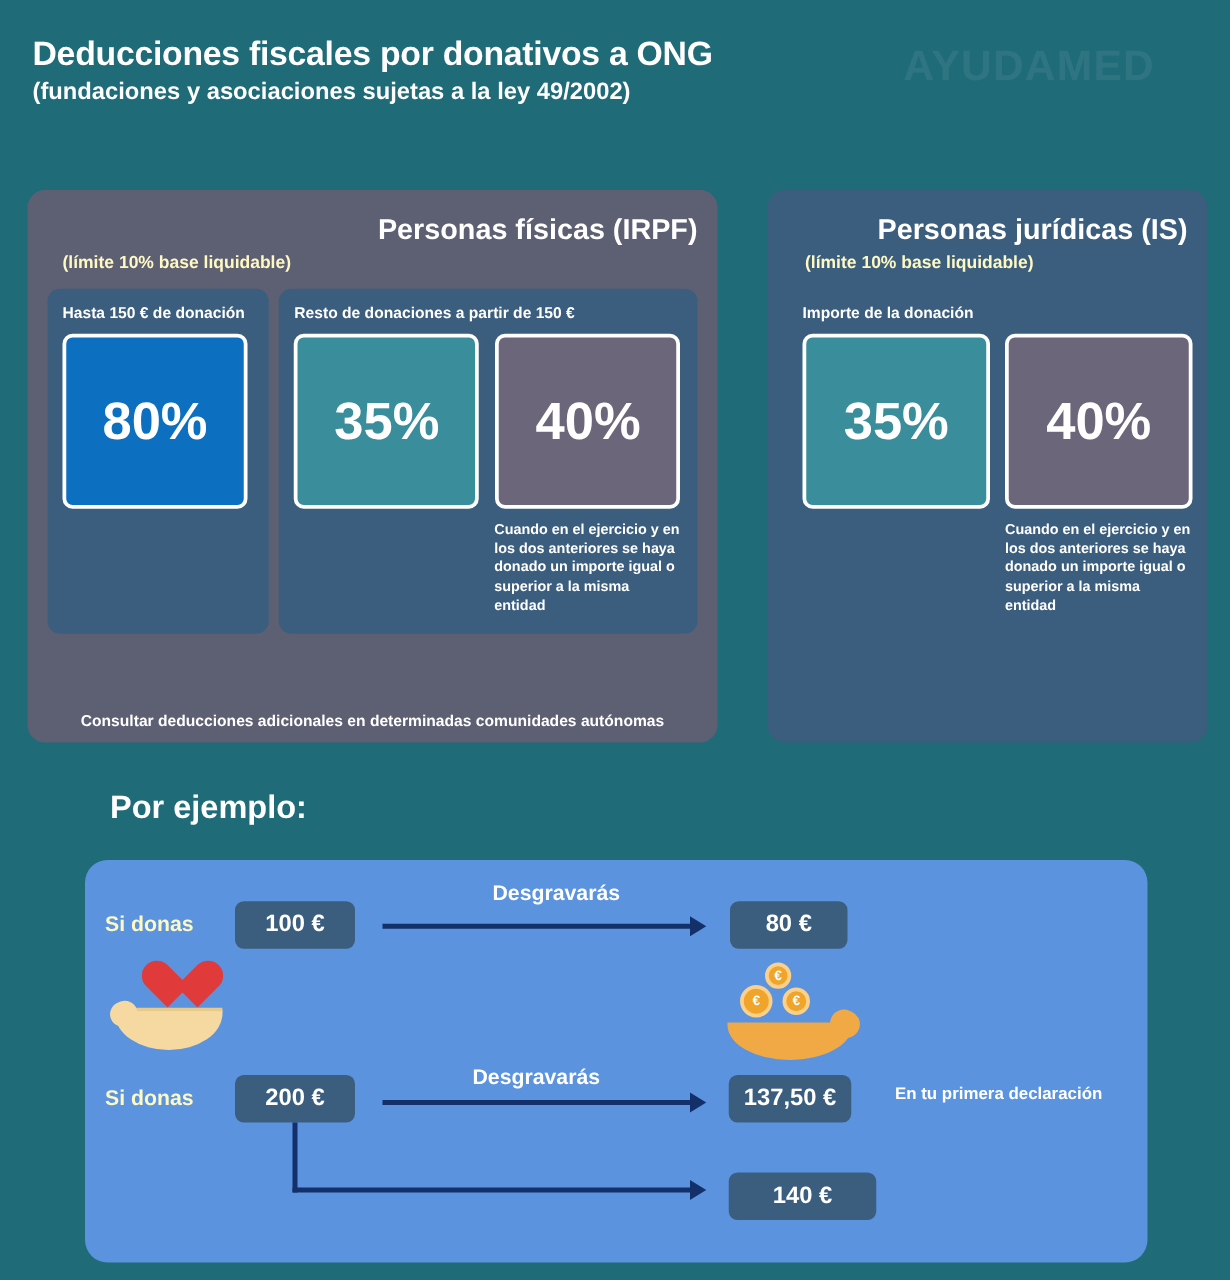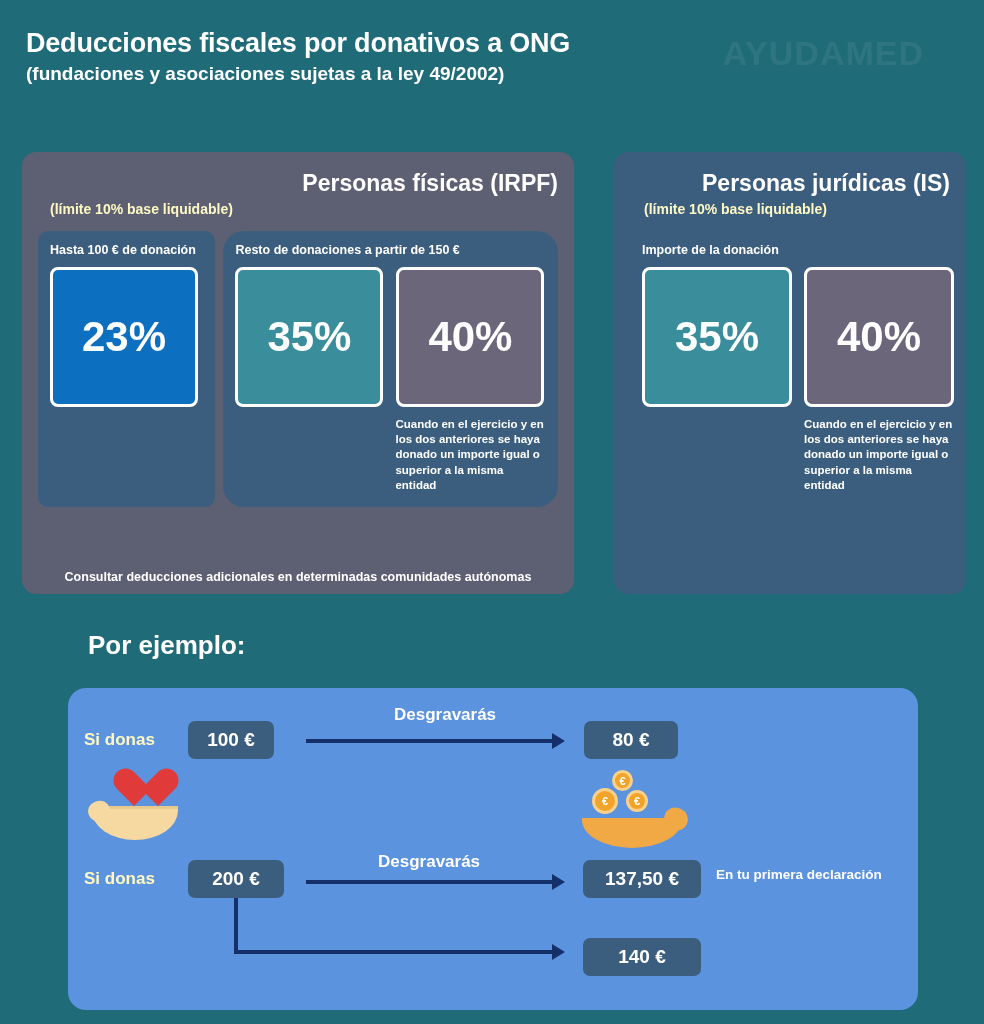--- a/index.html
+++ b/index.html
@@ -127,21 +127,21 @@
     bottom: 10px;
     text-align: center;
     color: #ffffff;
     font-size: 12.5px;
     font-weight: bold;
   }
 
   
   .left-inner { display: flex; gap: 8px; }
   .box-hasta { width: 190px; }
-  .box-resto { width: 360px; border-radius: 21px; }
+  .box-resto { width: 360px; }
   .box-hasta .pct-card { width: 148px; }
   .box-resto .pct-card { width: 148px; }
 
   
   .box-importe { width: 320px; }
 
   
   .ejemplo-title {
     position: absolute;
     top: 630px; left: 88px;
@@ -291,24 +291,24 @@
 
   <div class="panels">
 
     <div class="panel panel-left">
       <div class="panel-title">Personas físicas (IRPF)</div>
       <div class="panel-sub">(límite 10% base liquidable)</div>
 
       <div class="left-inner">
 
         <div class="subbox box-hasta">
-          <div class="subbox-label">Hasta 100 € de donación</div>
+          <div class="subbox-label">Hasta 150 € de donación</div>
           <div class="pct-row">
             <div class="pct-col">
-              <div class="pct-card c-blue">23%</div>
+              <div class="pct-card c-blue">80%</div>
             </div>
           </div>
         </div>
 
         <div class="subbox box-resto">
           <div class="subbox-label">Resto de donaciones a partir de 150 €</div>
           <div class="pct-row">
             <div class="pct-col">
               <div class="pct-card c-teal">35%</div>
             </div>
@@ -342,21 +342,21 @@
       </div>
     </div>
 
   </div>
 
   <div class="ejemplo-title">Por ejemplo:</div>
 
   <div class="example-card"></div>
 
   <div class="lbl-white" style="left:84px; top:730px;">Si donas</div>
-  <div class="amount-pill" style="left:188px; top:721px; width:86px;">100 €</div>
+  <div class="amount-pill" style="left:188px; top:721px; width:96px;">100 €</div>
   <div class="desgrav" style="left:394px; top:705px;">Desgravarás</div>
   <div class="arrow" style="left:306px; top:739px; width:248px;"></div>
   <div class="amount-pill" style="left:584px; top:721px; width:94px;">80 €</div>
 
   <div class="icon-heart-hand">
     <div class="heart"></div>
     <div class="hand">
         <div class="thumb"></div>
       </div>
   </div>
@@ -367,20 +367,20 @@
     <div class="coin c3">€</div>
     <div class="hand2">
         <div class="thumb2"></div>
       </div>
   </div>
 
   <div class="lbl-white" style="left:84px; top:869px;">Si donas</div>
   <div class="amount-pill" style="left:188px; top:860px; width:96px;">200 €</div>
   <div class="desgrav" style="left:378px; top:852px;">Desgravarás</div>
   <div class="arrow" style="left:306px; top:880px; width:248px;"></div>
-  <div class="amount-pill" style="left:583px; top:860px; width:118px;">137,50 €</div>
+  <div class="amount-pill" style="left:583px; top:860px; width:98px;">137,50 €</div>
   <div class="note-right" style="left:716px; top:866px; width:230px;">En tu primera declaración</div>
 
   <div class="elbow-v" style="left:234px; top:898px; height:56px;"></div>
   <div class="arrow" style="left:234px; top:950px; width:320px;"></div>
   <div class="amount-pill" style="left:583px; top:938px; width:118px;">140 €</div>
 
 </div>
 
 </body></html>

